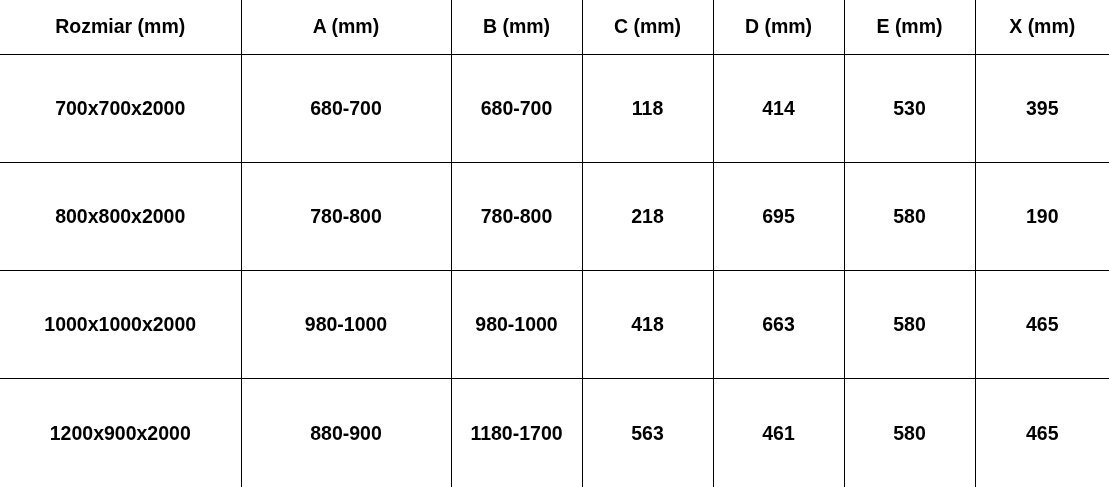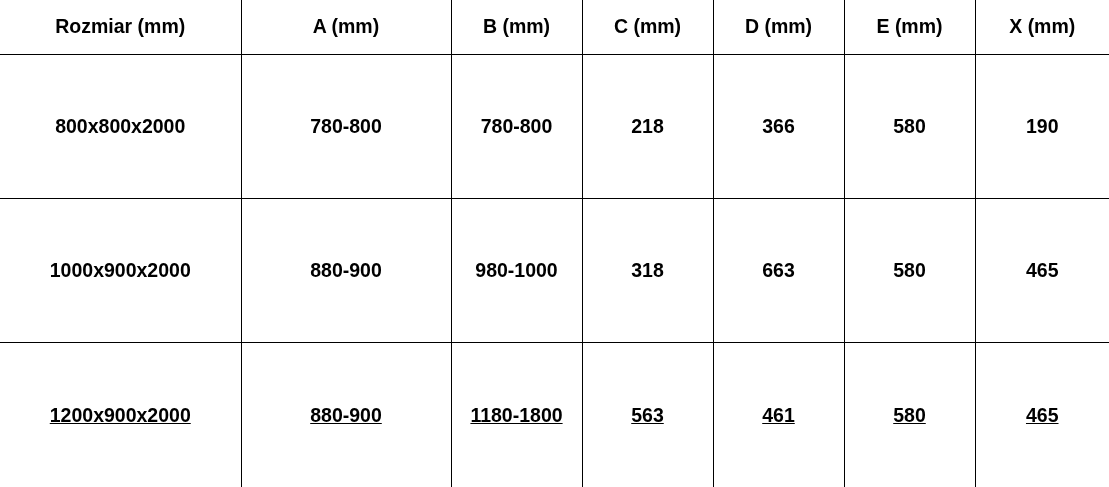--- a/index.html
+++ b/index.html
@@ -40,21 +40,21 @@
   
   col.c0 { width: 241px; }
   col.c1 { width: 210px; }
   col.c2 { width: 131px; }
   col.c3 { width: 131px; }
   col.c4 { width: 131px; }
   col.c5 { width: 131px; }
   col.c6 { width: 134px; }
   
   table.dim-table tr:first-child th { border-top: none; }
-  table.dim-table tr:last-child td { border-bottom: none; text-decoration: underline; }
+  table.dim-table tr:last-child td { border-bottom: none; }
   table.dim-table th:first-child,
   table.dim-table td:first-child { border-left: none; }
   table.dim-table th:last-child,
   table.dim-table td:last-child { border-right: none; }
 </style>
 </head>
 <body>
 
 <div class="table-wrap">
   <table class="dim-table">
@@ -73,41 +73,50 @@
         <th>A (mm)</th>
         <th>B (mm)</th>
         <th>C (mm)</th>
         <th>D (mm)</th>
         <th>E (mm)</th>
         <th>X (mm)</th>
       </tr>
     </thead>
     <tbody>
       <tr>
+        <td>700x700x2000</td>
+        <td>680-700</td>
+        <td>680-700</td>
+        <td>118</td>
+        <td>414</td>
+        <td>530</td>
+        <td>395</td>
+      </tr>
+      <tr>
         <td>800x800x2000</td>
         <td>780-800</td>
         <td>780-800</td>
         <td>218</td>
-        <td>366</td>
+        <td>695</td>
         <td>580</td>
         <td>190</td>
       </tr>
       <tr>
-        <td>1000x900x2000</td>
-        <td>880-900</td>
+        <td>1000x1000x2000</td>
         <td>980-1000</td>
-        <td>318</td>
+        <td>980-1000</td>
+        <td>418</td>
         <td>663</td>
         <td>580</td>
         <td>465</td>
       </tr>
       <tr>
         <td>1200x900x2000</td>
         <td>880-900</td>
-        <td>1180-1800</td>
+        <td>1180-1700</td>
         <td>563</td>
         <td>461</td>
         <td>580</td>
         <td>465</td>
       </tr>
     </tbody>
   </table>
 </div>
 
 </body></html>

